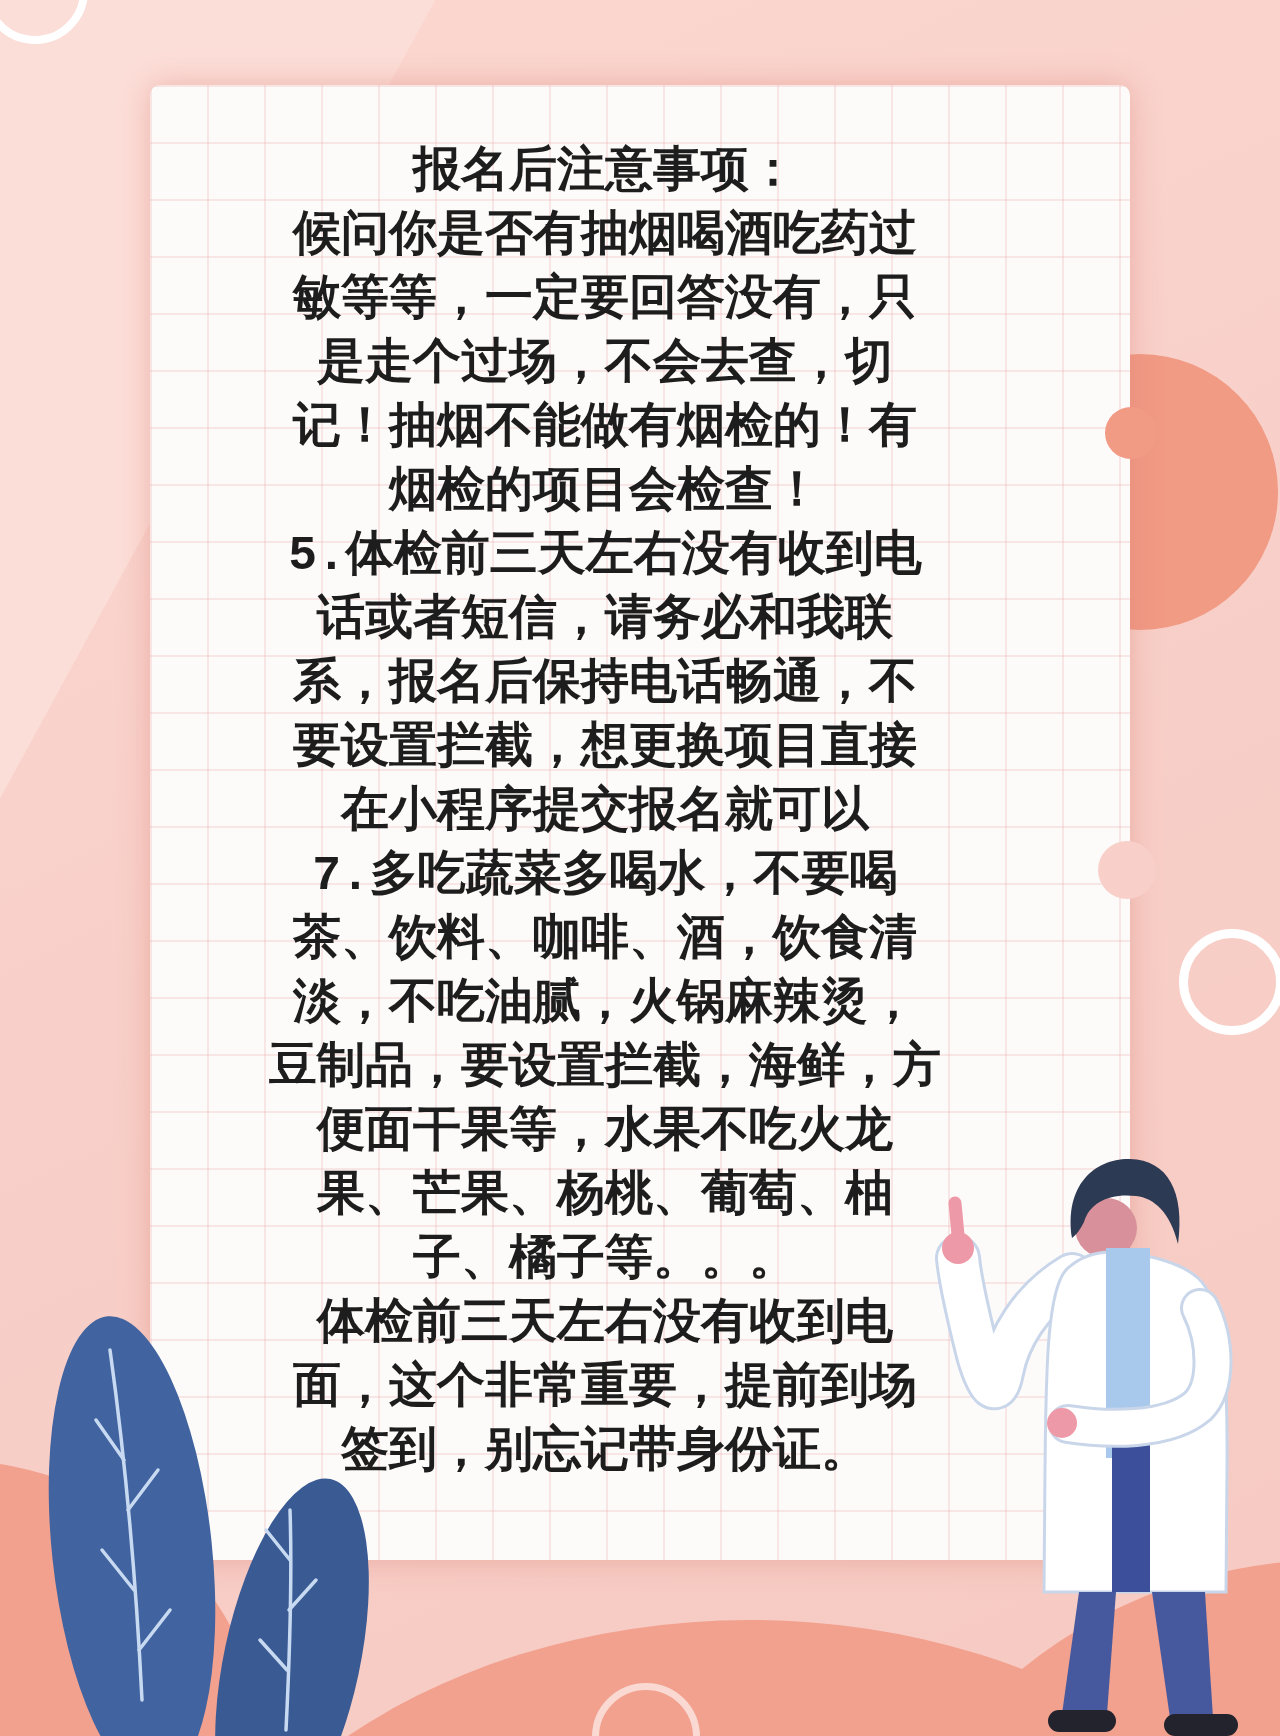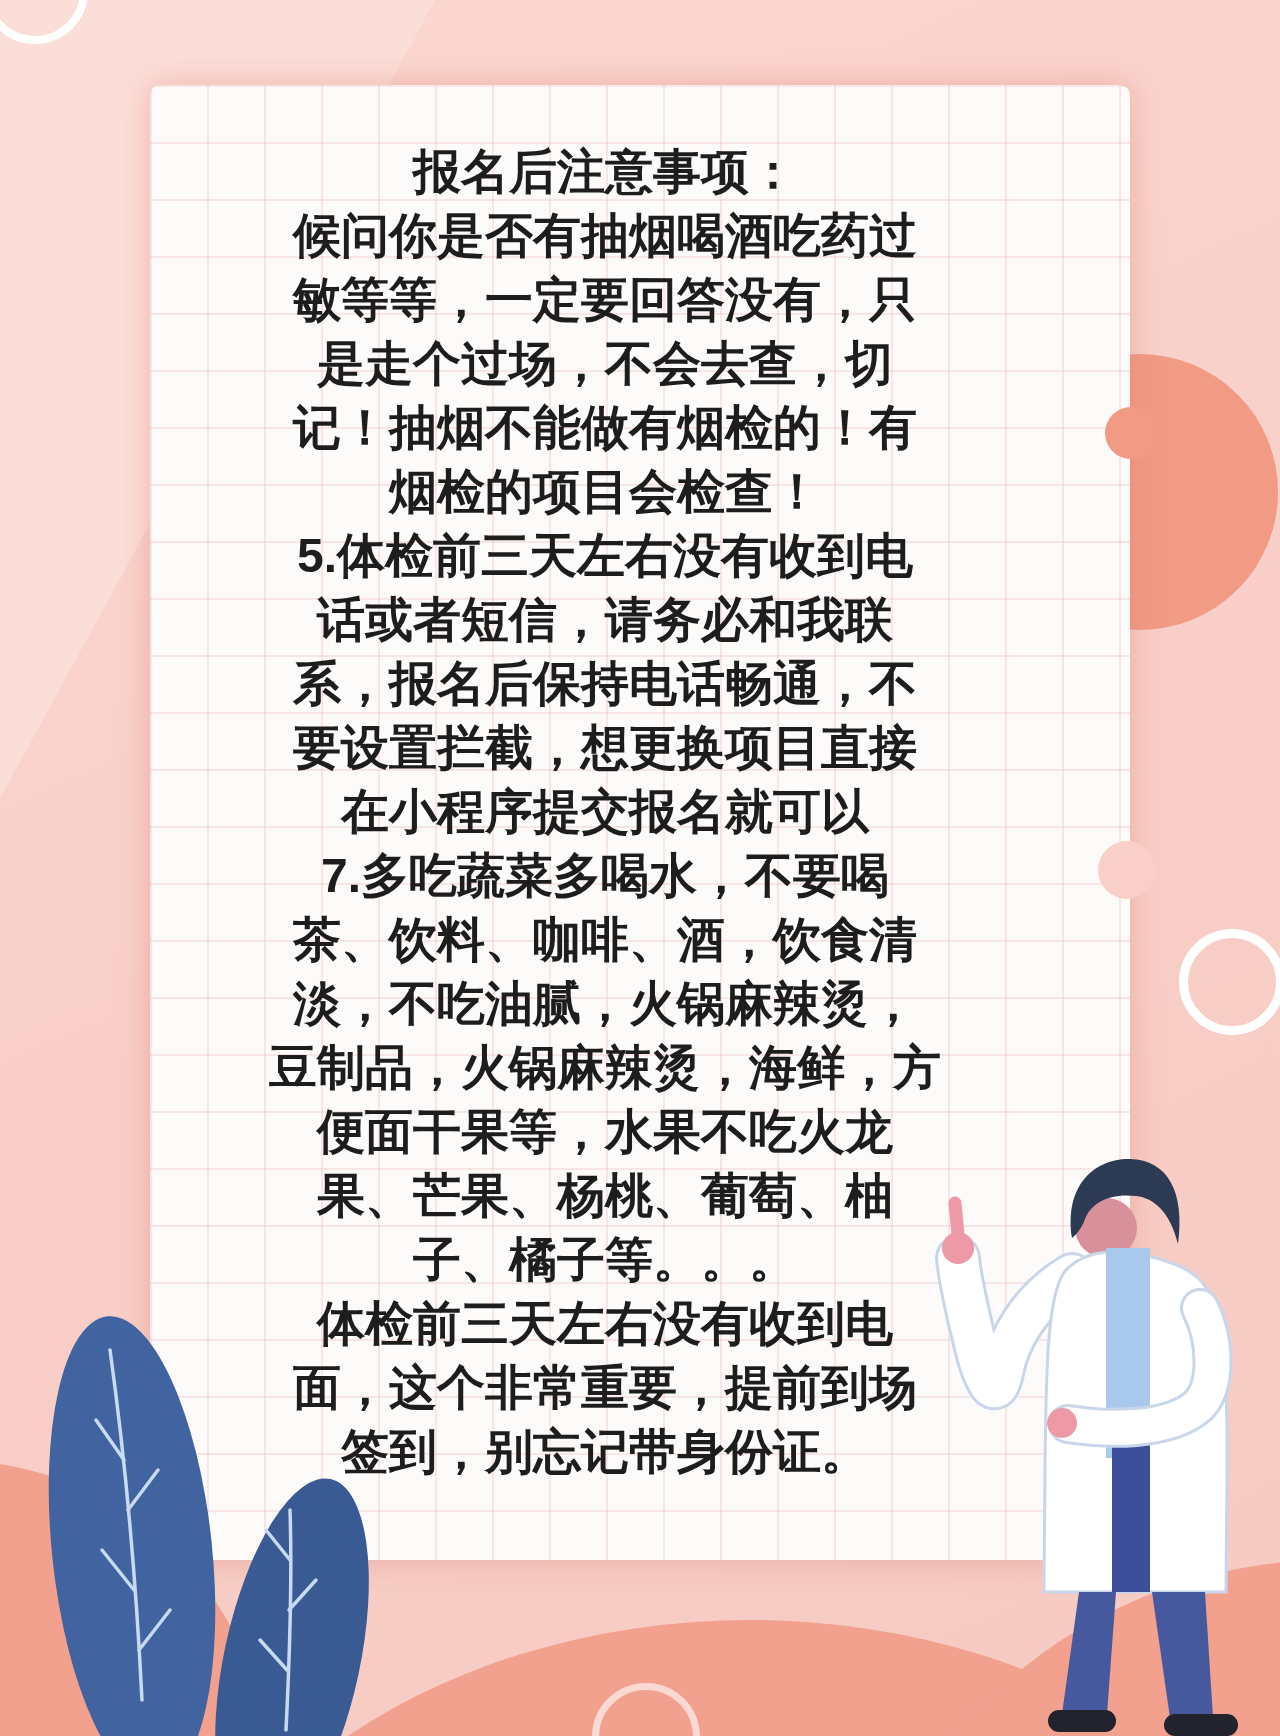--- a/index.html
+++ b/index.html
@@ -6,21 +6,21 @@
     --bg:#f8d0c9; --bg-light:#fcded8; --coral:#f19a84; --hill:#f2a18f;
     --card:#fdfbfa; --grid:rgba(233,170,170,.26); --ink:#1d1d1d;
     --leaf:#41639f; --leaf2:#3a5a94; --vein:#c7daf1;
     --hair:#2d3a54; --skin:#d8919b; --hand:#ee99a7; --coat:#ffffff;
     --coatline:#c9d6ea; --shirt:#a9c9ec; --inner:#3b4f9b; --pants:#46599e; --shoe:#23232d;
   }
   html,body{margin:0;padding:0;}
   .canvas{
     position:relative;width:1280px;height:1736px;overflow:hidden;
     background:linear-gradient(155deg,#fbd8d1 0%,var(--bg) 45%,#f6cac2 100%);
-    font-family:Liberation Sans, sans-serif;
+    font-family:Liberation Mono, monospace;
   }
   .abs{position:absolute;}
   .circle{border-radius:50%;}
   .bg-wedge{left:0;top:0;width:100%;height:100%;background:var(--bg-light);
     clip-path:polygon(0 0,34% 0,0 46%);z-index:0;}
   .ring{border-radius:50%;background:transparent;}
   .ring-topleft{left:-18px;top:-62px;width:90px;height:90px;border:8px solid #ffffff;z-index:1;}
   .coral-circle-right{left:1002px;top:354px;width:276px;height:276px;background:var(--coral);z-index:1;}
   .hill-corner-left{left:-370px;top:1460px;width:640px;height:640px;background:var(--hill);z-index:1;}
   .hill-main{left:150px;top:1620px;width:1200px;height:900px;border-radius:50%;background:var(--hill);z-index:1;}
@@ -75,21 +75,21 @@
       <div class="line">记！抽烟不能做有烟检的！有</div>
       <div class="line">烟检的项目会检查！</div>
       <div class="line">5.体检前三天左右没有收到电</div>
       <div class="line">话或者短信，请务必和我联</div>
       <div class="line">系，报名后保持电话畅通，不</div>
       <div class="line">要设置拦截，想更换项目直接</div>
       <div class="line">在小程序提交报名就可以</div>
       <div class="line">7.多吃蔬菜多喝水，不要喝</div>
       <div class="line">茶、饮料、咖啡、酒，饮食清</div>
       <div class="line">淡，不吃油腻，火锅麻辣烫，</div>
-      <div class="line">豆制品，火锅麻辣烫，海鲜，方</div>
+      <div class="line">豆制品，要设置拦截，海鲜，方</div>
       <div class="line">便面干果等，水果不吃火龙</div>
       <div class="line">果、芒果、杨桃、葡萄、柚</div>
       <div class="line">子、橘子等。。。</div>
       <div class="line">体检前三天左右没有收到电</div>
       <div class="line">面，这个非常重要，提前到场</div>
       <div class="line">签到，别忘记带身份证。</div>
     </div>
 
   <svg class="abs leaves" viewBox="0 0 330 506" aria-hidden="true">
     <ellipse cx="92" cy="320" rx="80" ry="235" fill="var(--leaf)" transform="rotate(-6 92 320)"></ellipse>

